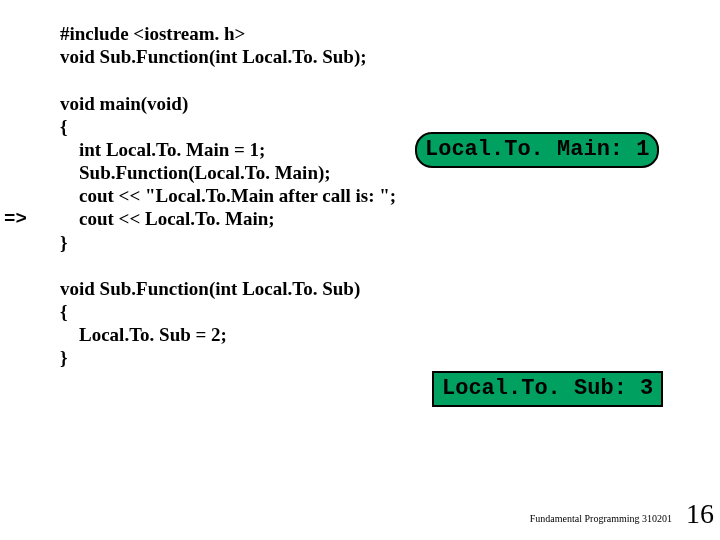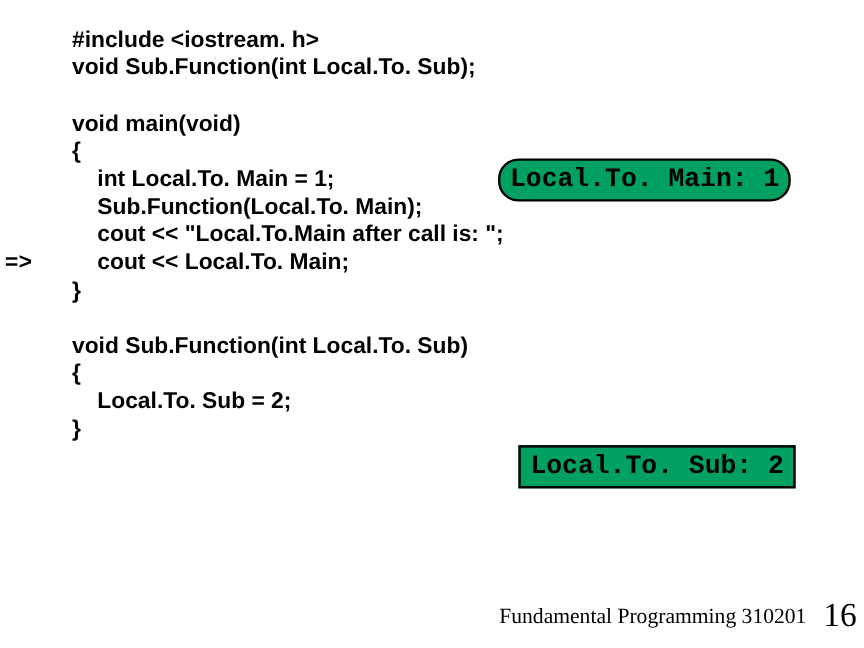--- a/index.html
+++ b/index.html
@@ -9,21 +9,21 @@
     height: 540px;
     background: #ffffff;
     font-family: "Times New Roman", Times, serif;
     position: relative;
     overflow: hidden;
   }
   .code-block {
     position: absolute;
     left: 60px;
     top: 22px;
-    font-family: Liberation Sans, sans-serif;
+    font-family: Liberation Serif, serif;
     font-weight: bold;
     font-size: 19px;
     line-height: 1.22;
     white-space: pre;
     color: #000;
   }
   .arrow {
     position: absolute;
     left: 4px;
     top: 208px;
@@ -50,21 +50,21 @@
   }
   .badge2 {
     left: 432px;
     top: 371px;
   }
   .footer-text {
     position: absolute;
     right: 48px;
     bottom: 16px;
     font-family: "Times New Roman", Times, serif;
-    font-size: 18px;
+    font-size: 10px;
     color: #000;
   }
   .slide-num {
     position: absolute;
     right: 6px;
     bottom: 10px;
     font-family: "Times New Roman", Times, serif;
     font-size: 28px;
     color: #000;
   }
@@ -85,17 +85,17 @@
     cout &lt;&lt; Local.To. Main;
 }
 
 void Sub.Function(int Local.To. Sub)
 {
     Local.To. Sub = 2;
 }</div>
 
 <div class="badge badge1">Local.To. Main: 1</div>
 
-<div class="badge badge2">Local.To. Sub: 2</div>
+<div class="badge badge2">Local.To. Sub: 3</div>
 
 <div class="footer-text">Fundamental Programming 310201</div>
 
 <div class="slide-num">16</div>
 
 </body></html>

